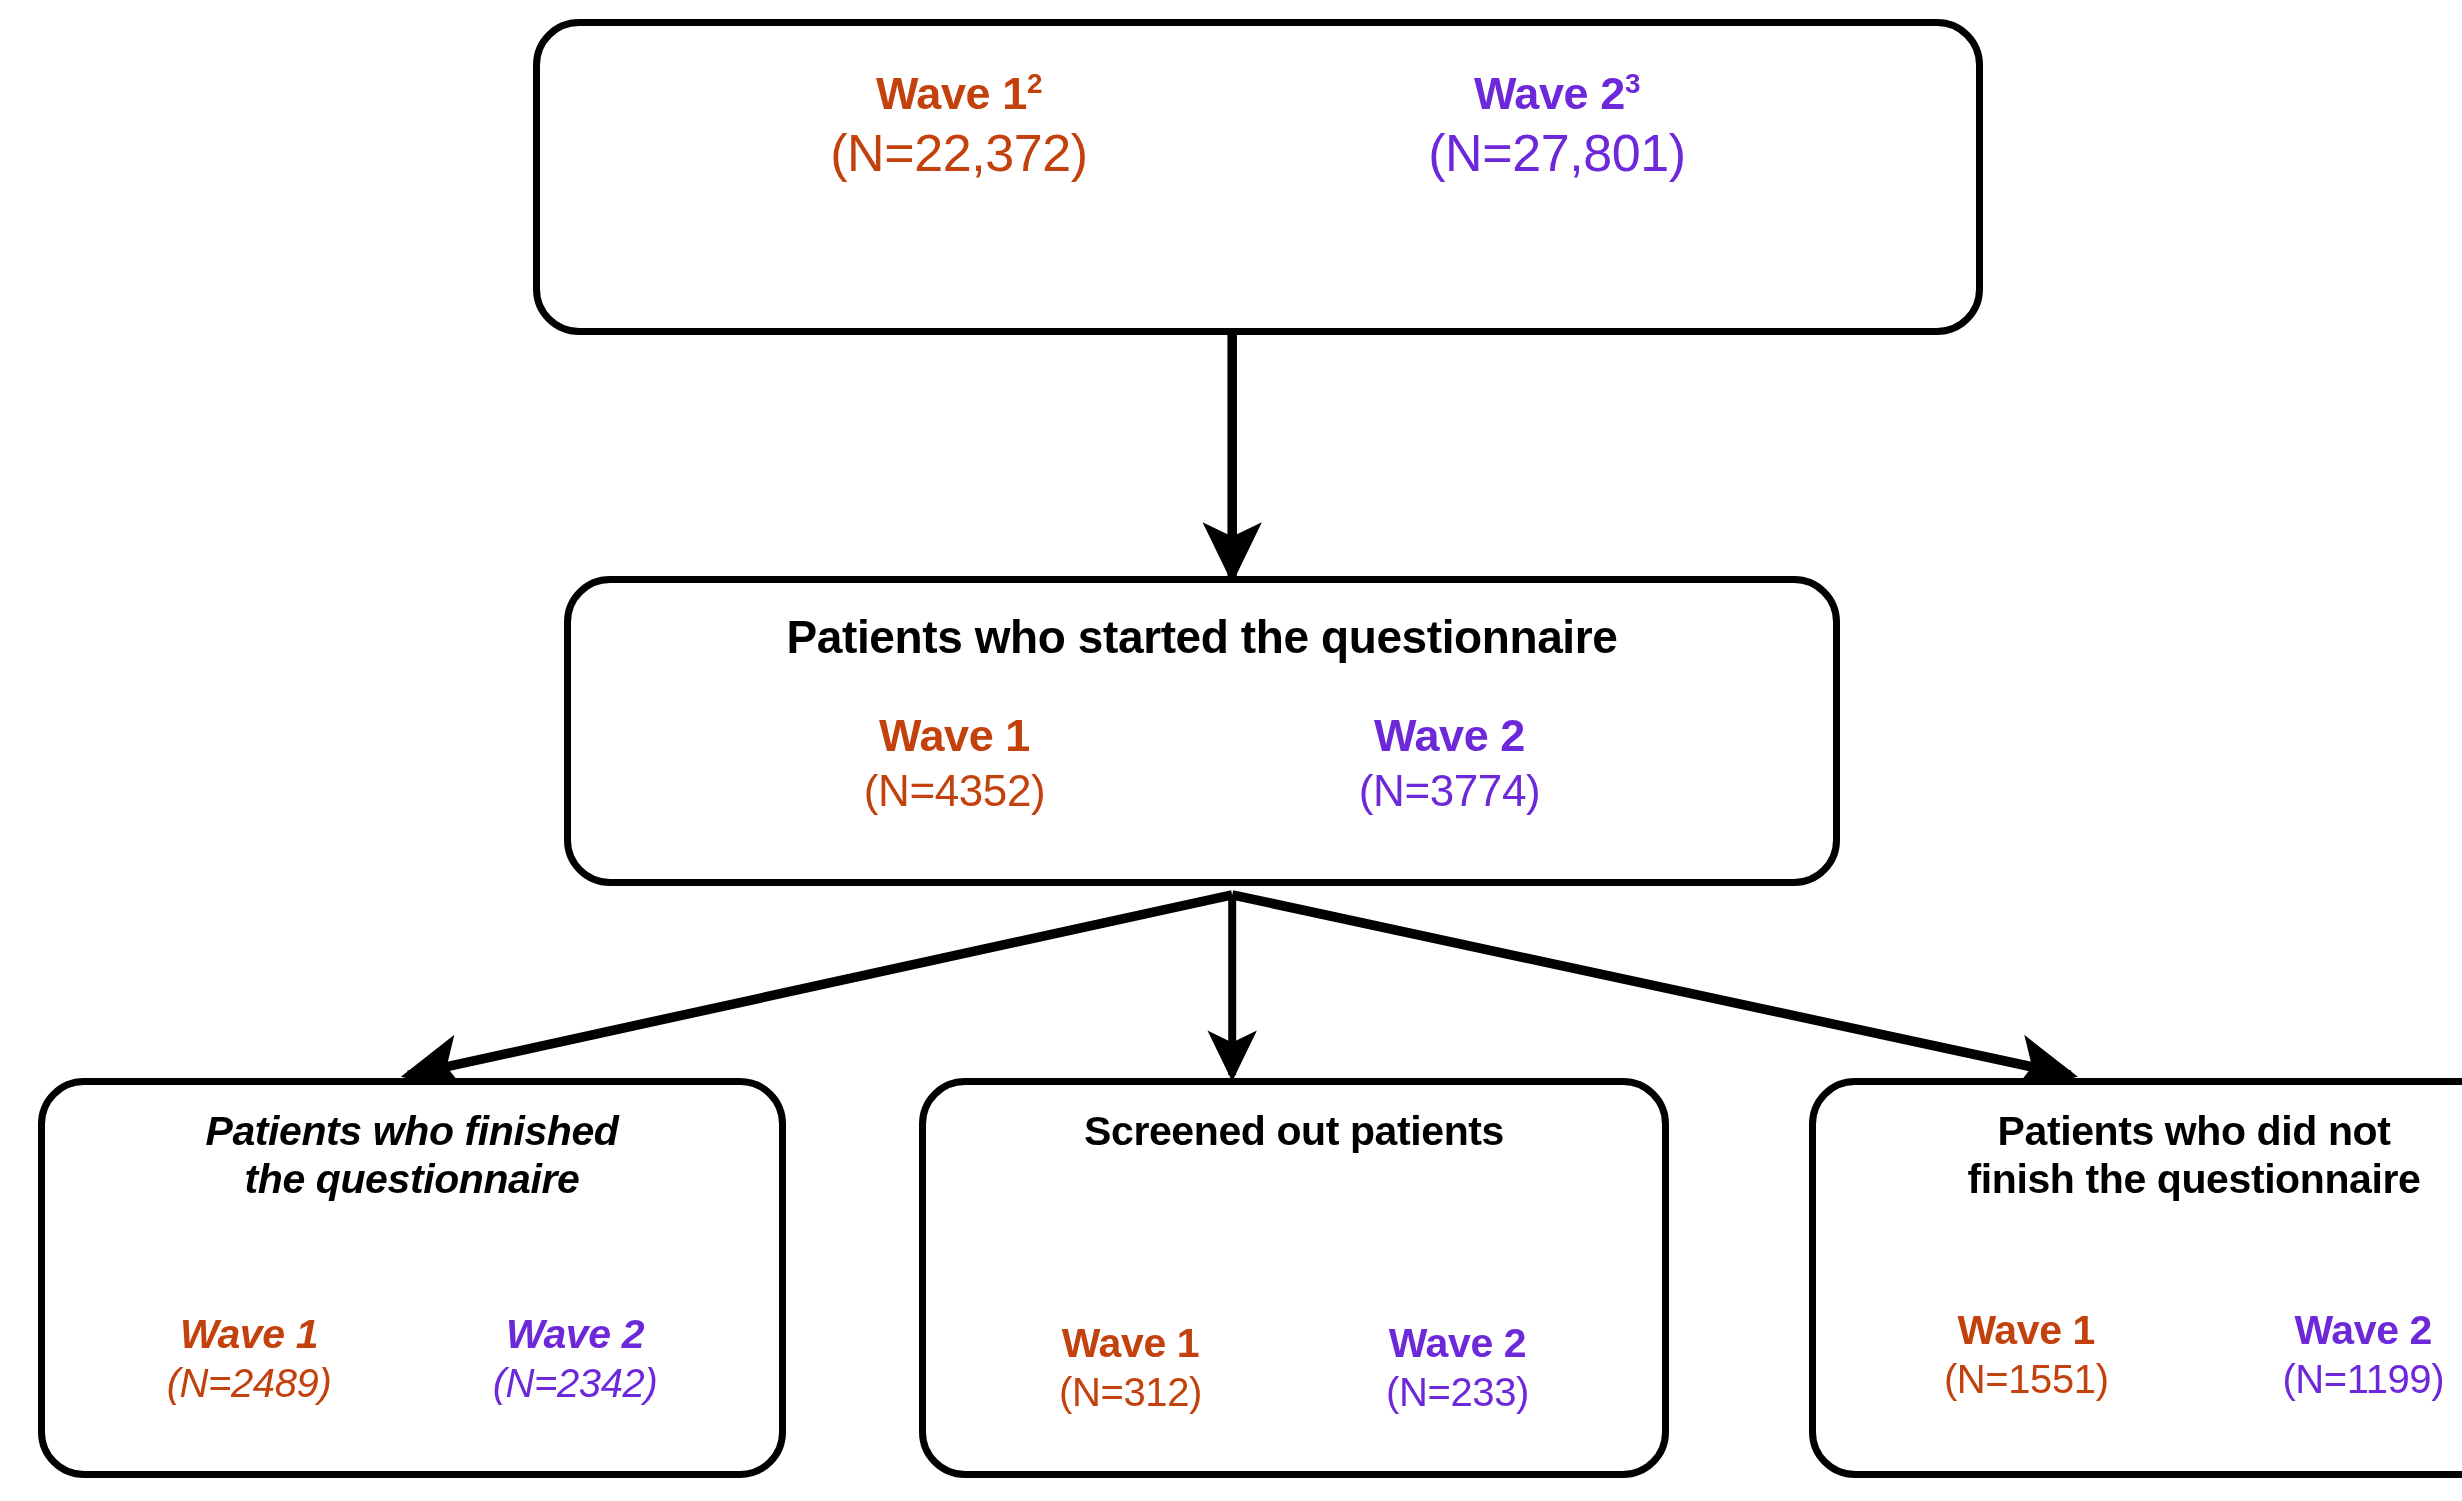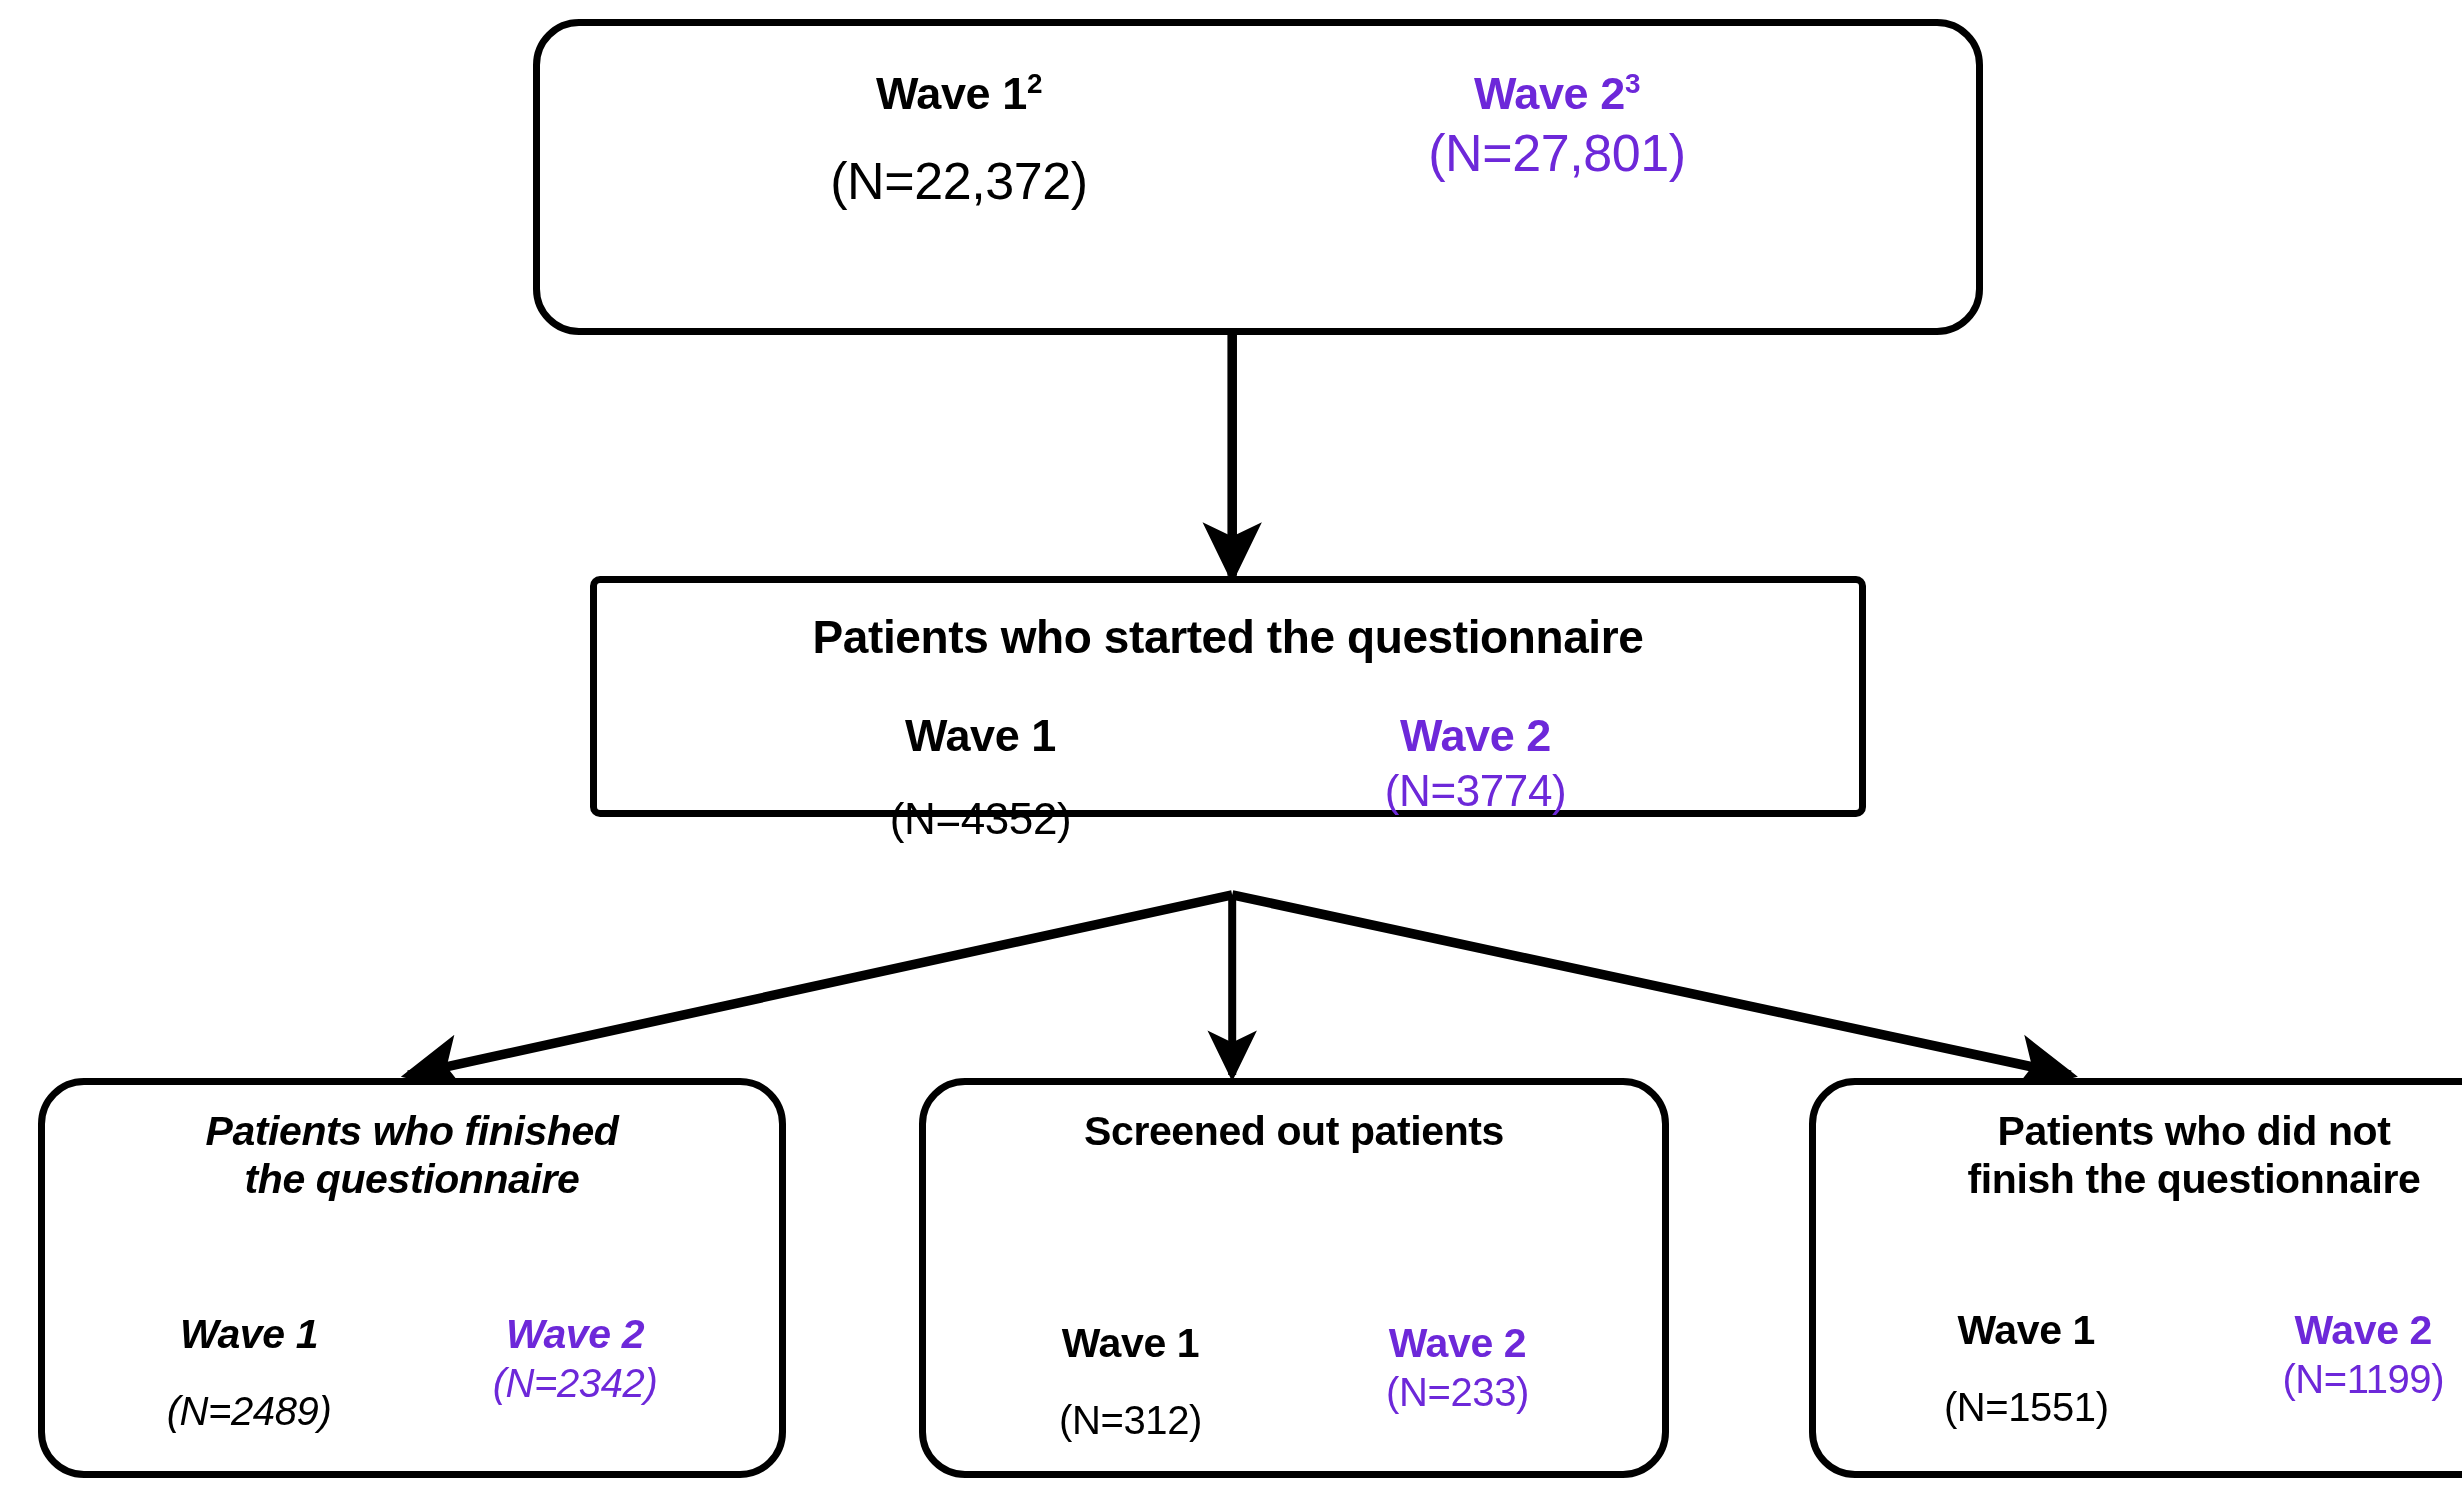--- a/index.html
+++ b/index.html
@@ -64,26 +64,26 @@
   .wave-label sup {
     font-size: 0.62em;
     vertical-align: super;
     line-height: 0;
   }
   .title-sup {
     font-size: 0.62em;
     vertical-align: super;
     line-height: 0;
   }
-  .w1 { color: #000000; gap: 28px; }
+  .w1 { color: #c2410c; }
   .w2 { color: #6d28d9; }
 
   
   #box-top      { left: 533px;  top: 19px;   width: 1450px; height: 316px; }
-  #box-started  { left: 590px;  top: 576px;  width: 1276px; height: 241px; border-radius: 10px; }
+  #box-started  { left: 564px;  top: 576px;  width: 1276px; height: 310px; }
   #box-finished { left: 38px;   top: 1078px; width: 748px;  height: 400px; font-style: italic; }
   #box-screened { left: 919px; top: 1078px; width: 750px;  height: 400px; }
   #box-notfinish{ left: 1809px; top: 1078px; width: 770px;  height: 400px; }
 
   
   #box-top .box-title { font-size: 46px; margin-top: 25.5px; }
   #box-top .wave-row  { margin-top: 41px; padding: 0 120px; box-sizing: border-box; }
   #box-top .wave-label{ font-size: 45px; }
   #box-top .wave-count{ font-size: 52px; }
 

